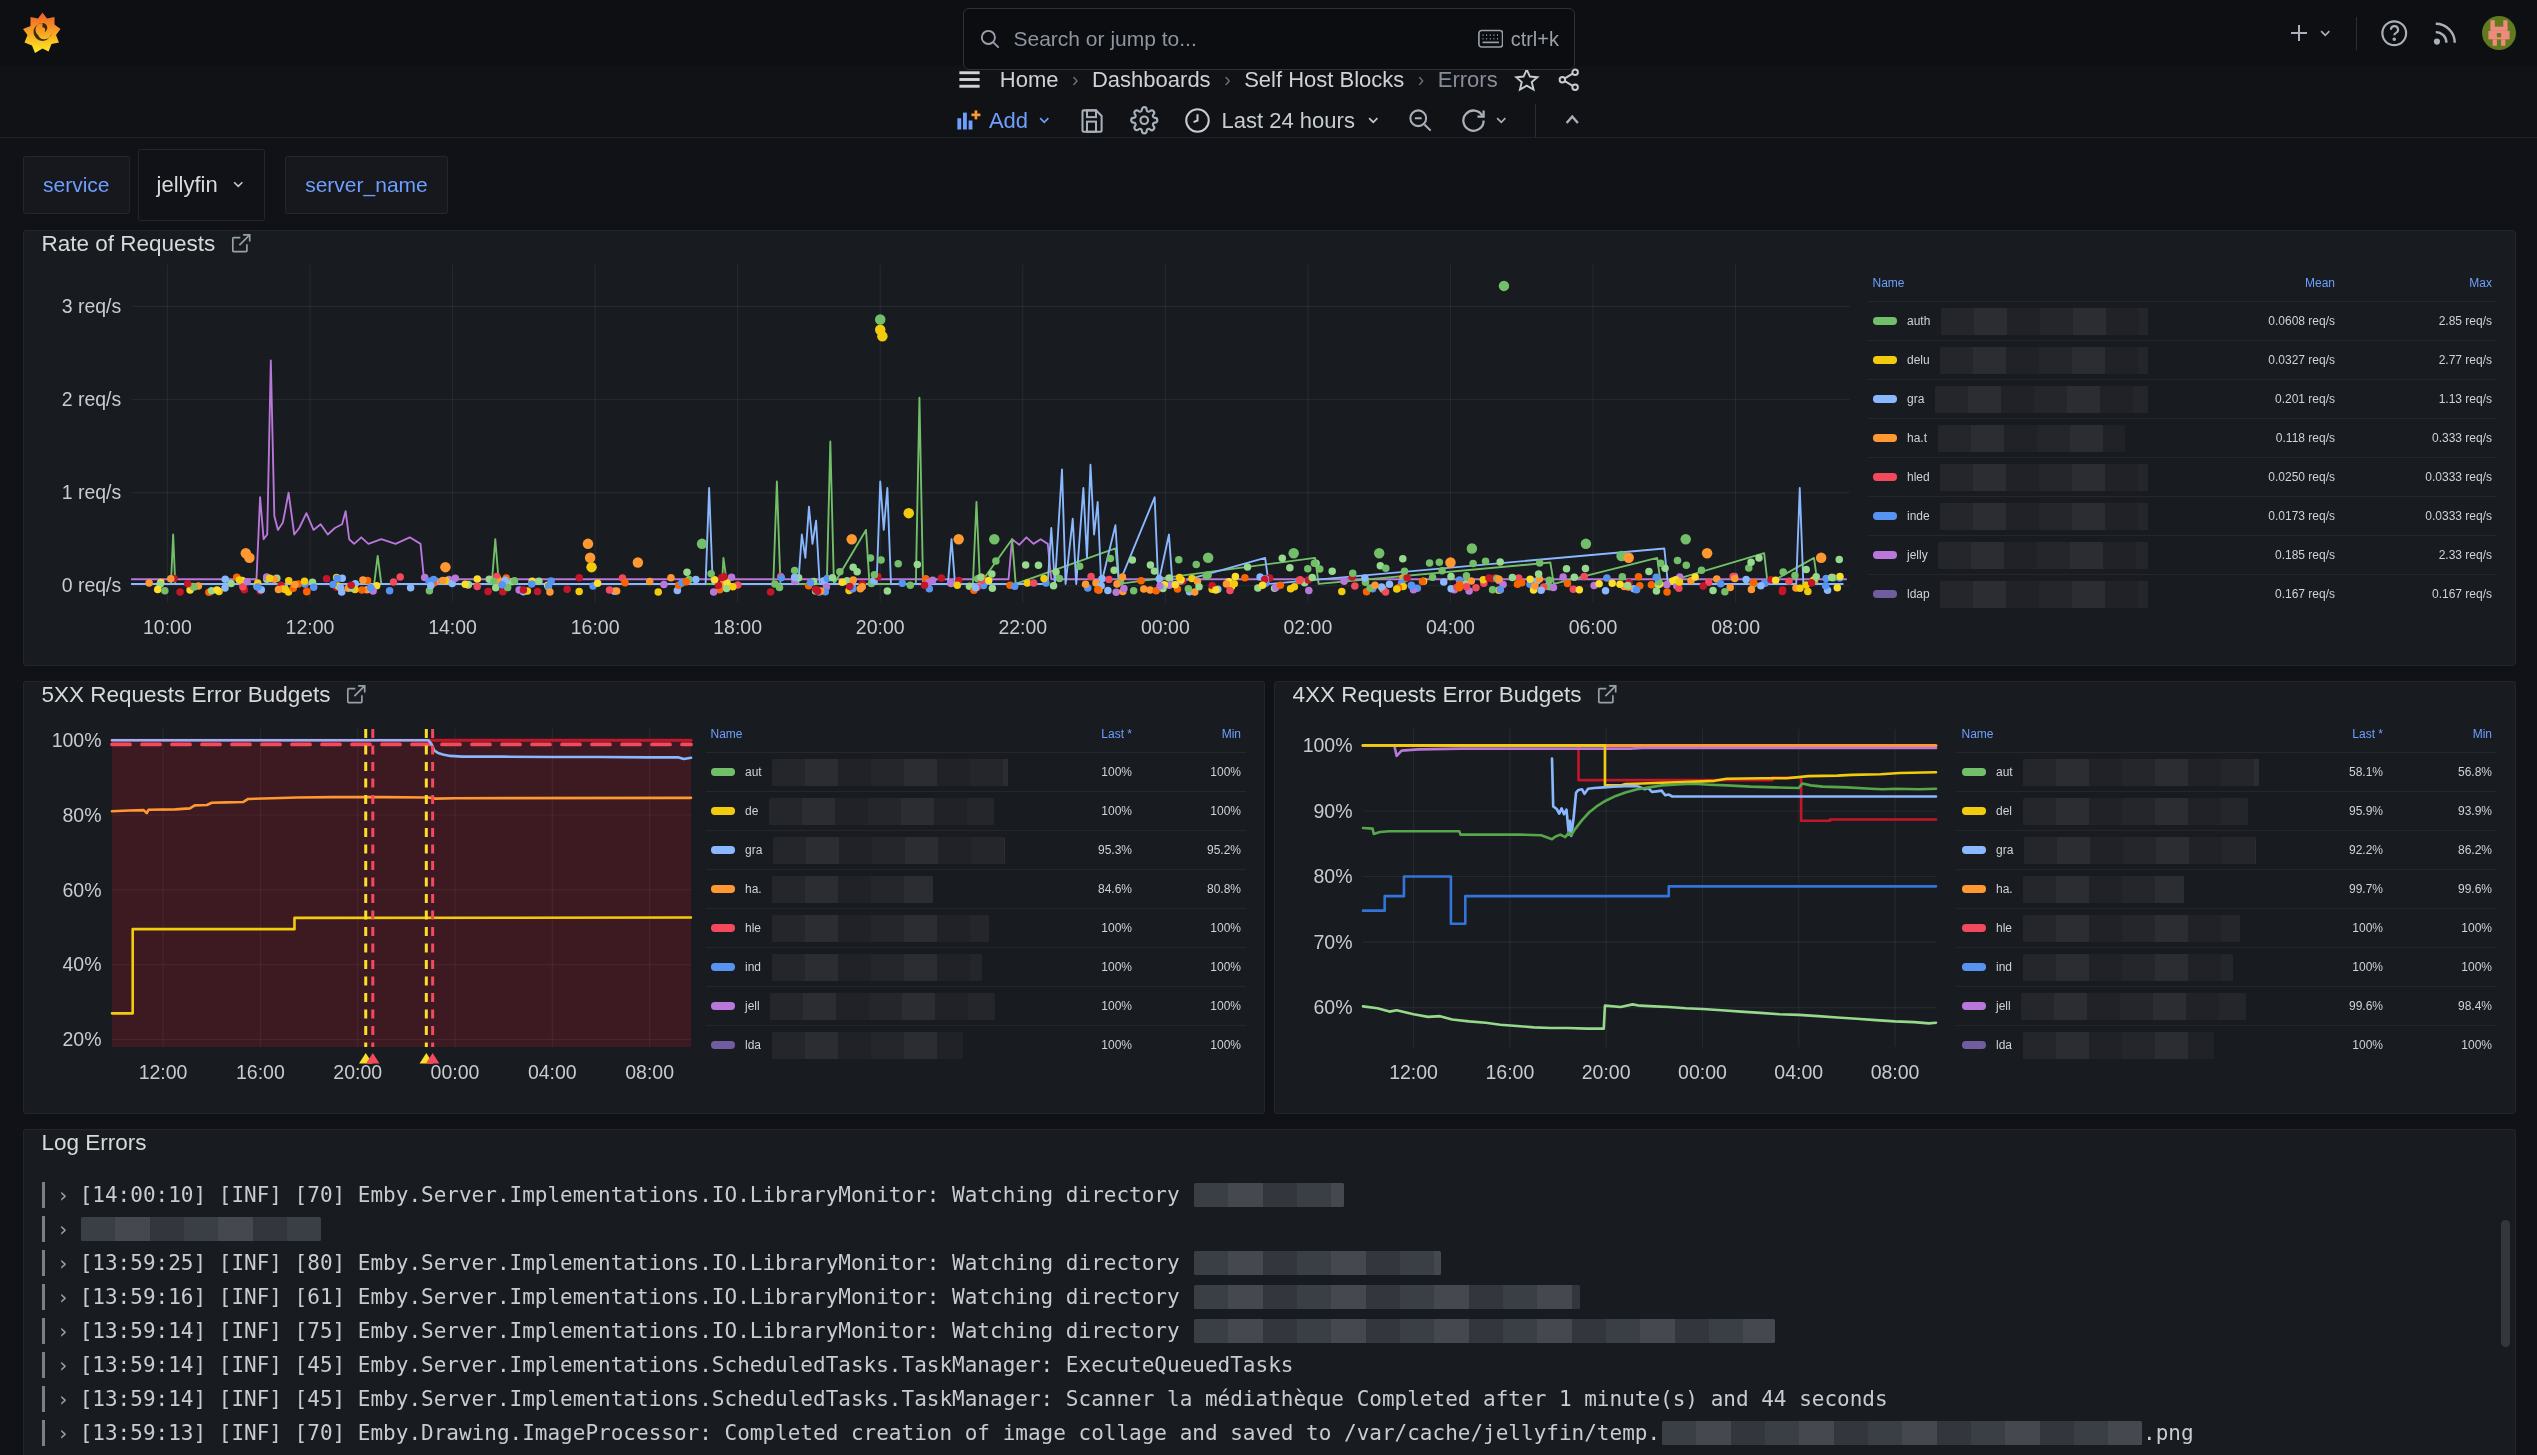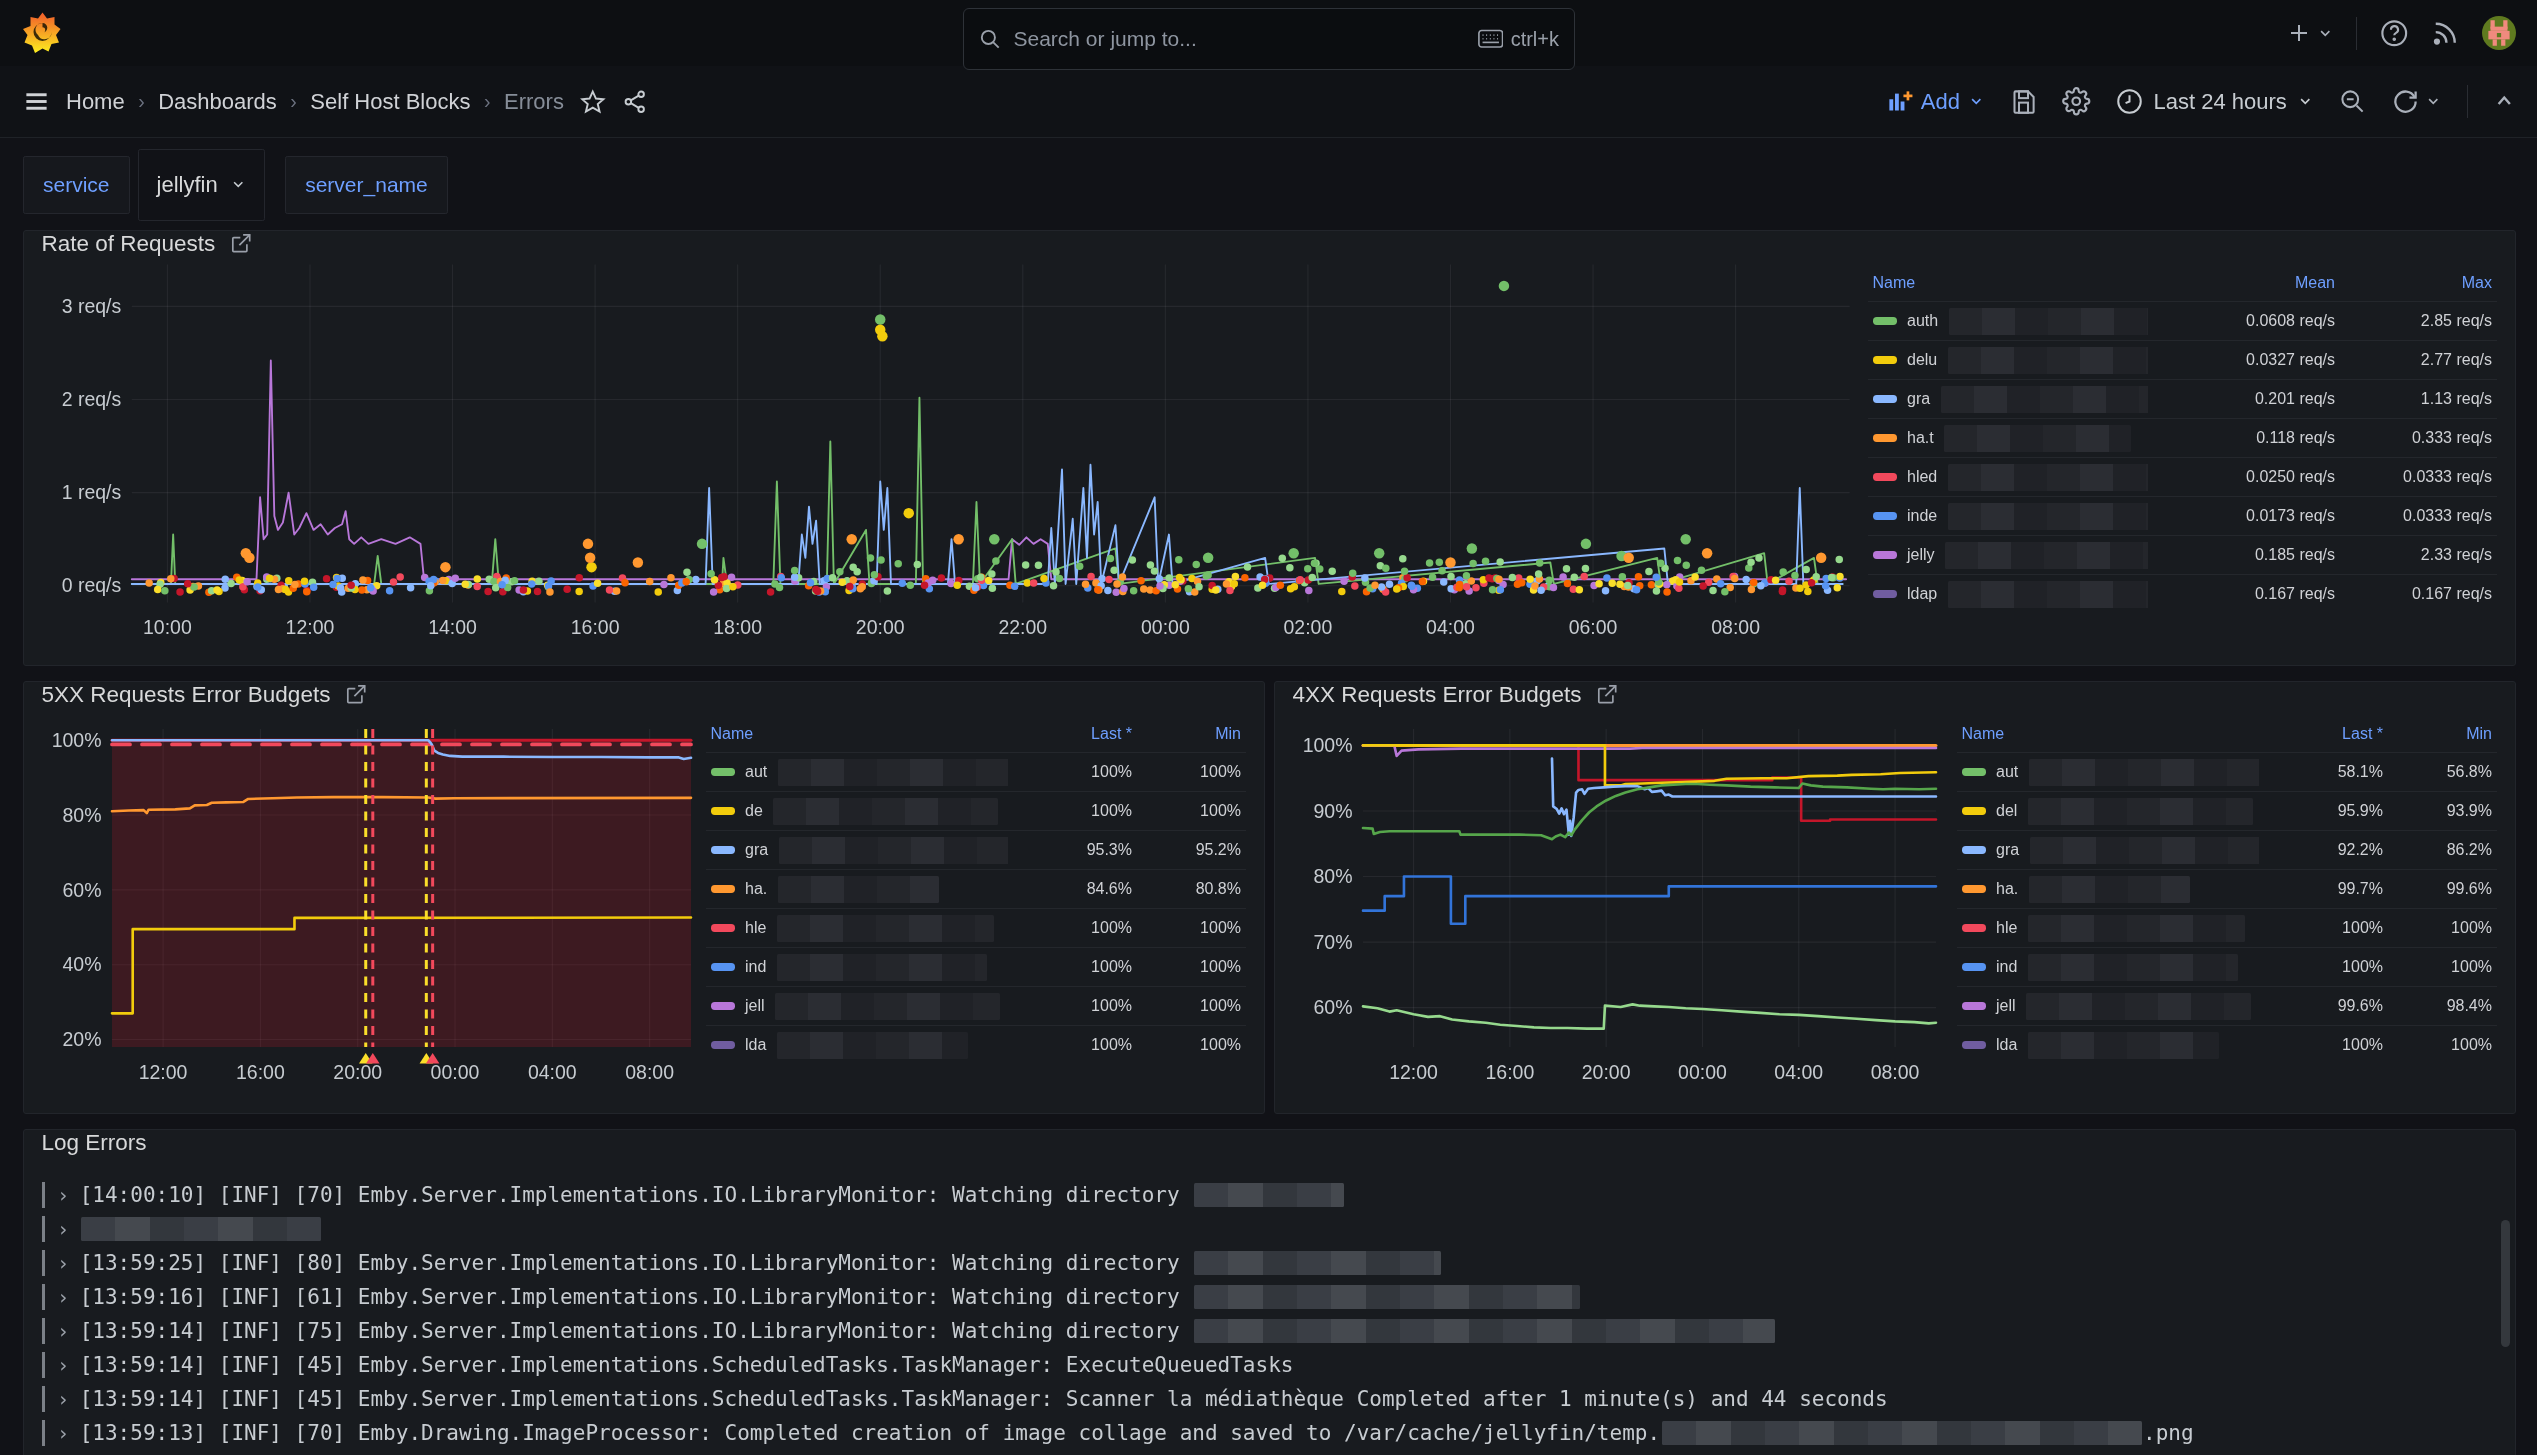--- a/index.html
+++ b/index.html
@@ -16,21 +16,21 @@
   .searchbox .ph { font-size:21px; color:#8e95a0; flex:1; }
   .kbd-hint { display:flex; align-items:center; gap:7.5px; color:#9aa0aa; font-size:20px; }
   .nav-right { display:flex; align-items:center; gap:22.5px; color:#aab0ba; }
   .nav-divider { width:0.7px; height:33px; background:#2a2d33; }
   .iconbtn { background:none; border:none; color:#aab0ba; display:flex; align-items:center;
     gap:6px; cursor:pointer; }
   .avatar { width:34px; height:34px; border-radius:50%; overflow:hidden; }
 
   
   .toolbar { height:72px; background:#101216; border-bottom:0.7px solid #1f2227;
-    display:flex; align-items:center; justify-content:space-between; padding:0 22.5px; }
+    display:flex; align-items:center; justify-content:space-between; padding:0 22.5px;flex-direction:column; }
   .tb-left { display:flex; align-items:center; gap:16.5px; }
   .crumbs { display:flex; align-items:center; gap:13.5px; font-size:22px; }
   .crumb { color:#d0d2d6; } .crumb.current { color:#868d98; }
   .crumb-sep { color:#6c7280; font-size:19.5px; }
   .tb-right { display:flex; align-items:center; gap:25.5px; }
   .add-btn { display:flex; align-items:center; gap:7.5px; color:#6e9fff; font-size:22px;
     background:none; border:none; cursor:pointer; }
   .tb-icon { color:#aab0ba; }
   .timepick { display:flex; align-items:center; gap:10.5px; color:#c7ccd1; font-size:22px; }
 
@@ -56,21 +56,21 @@
   .panel-4xx { flex:1; height:433px; display:flex; flex-direction:column; }
   .panel-body { flex:1; display:flex; min-height:0; padding:0 7.5px 6px 7.5px; }
   .chart-wrap { flex:1; position:relative; }
   .chart-wrap svg { position:absolute; inset:0; }
 
   
   .legend { padding:4.5px 10.5px 0 6px; }
   .legend-rate { width:645px; }
   .legend-sm { width:556px; }
   .lg-row { display:grid; align-items:center; height:39px; padding:0 4.5px;
-    border-top:0.7px solid rgba(204,204,220,0.07); font-size:16px; }
+    border-top:0.7px solid rgba(204,204,220,0.07); font-size:12px; }
   .lg-head { border-top:none; color:#6e9fff; height:37px; }
   .lg-head .lg-val { color:#6e9fff; }
   .lg-name { display:flex; align-items:center; gap:10.5px; overflow:hidden; color:#d0d2d6; }
   .swatch { width:24px; height:7.5px; border-radius:3.7px; flex:none; }
   .name-blur { height:27px; border-radius:1.5px; flex:none;
     background-image:repeating-linear-gradient(90deg,#24262b 0 33px,#2b2d33 33px 66px,#202227 66px 99px),
       repeating-linear-gradient(0deg, rgba(255,255,255,0.02) 0 9px, rgba(0,0,0,0.05) 9px 18px); }
   .lg-val { text-align:right; color:#d0d2d6; }
 
   

